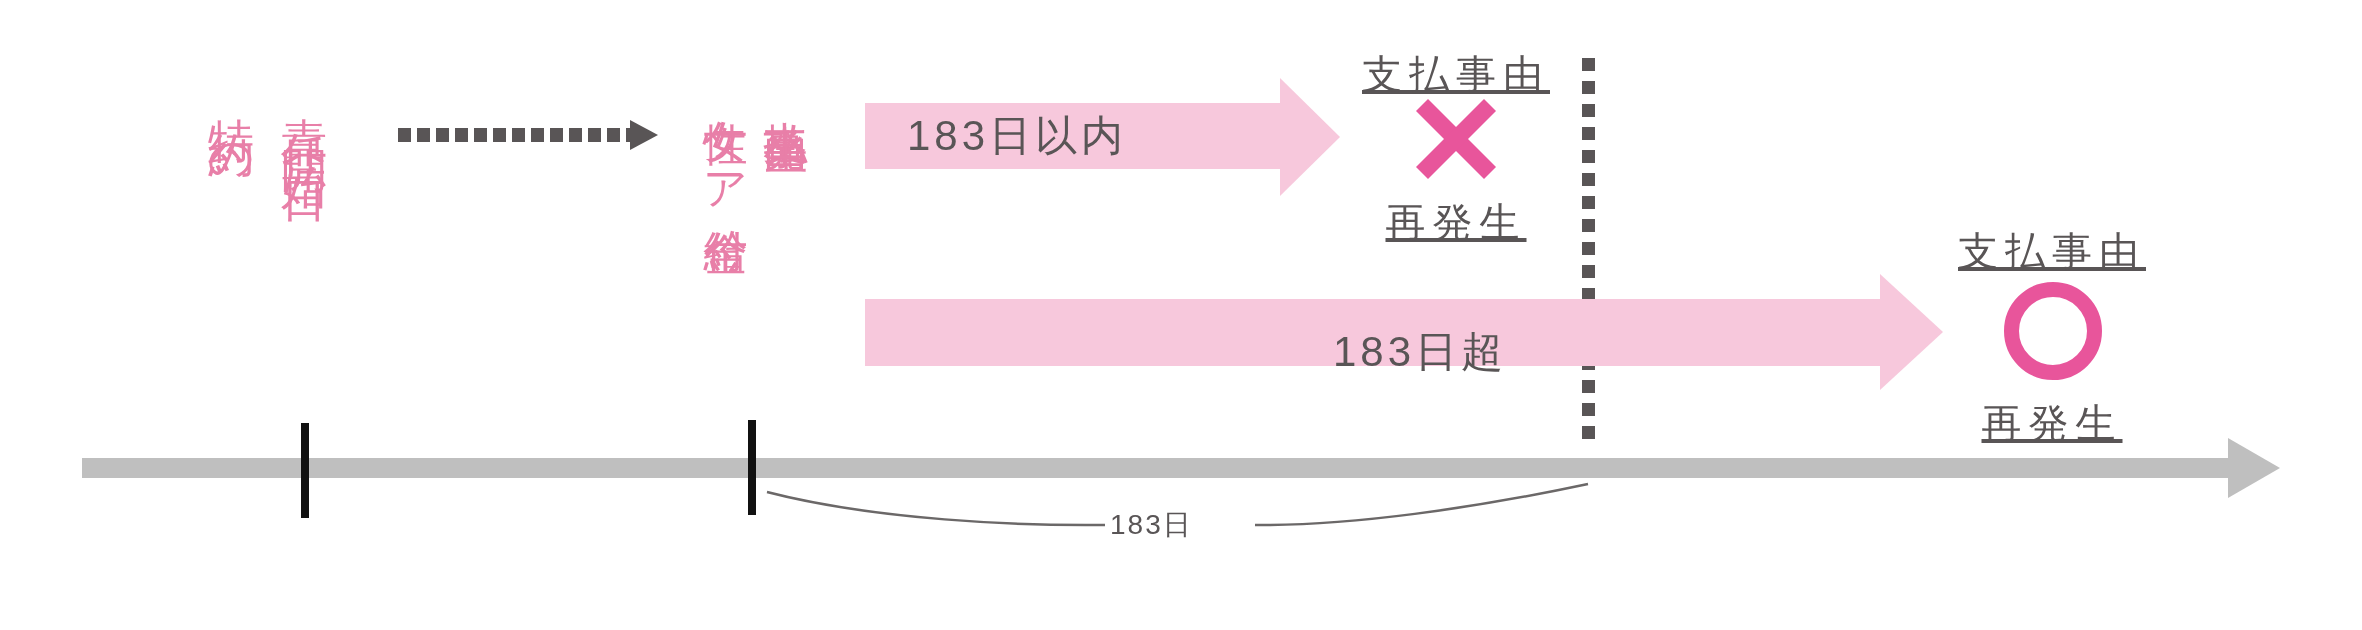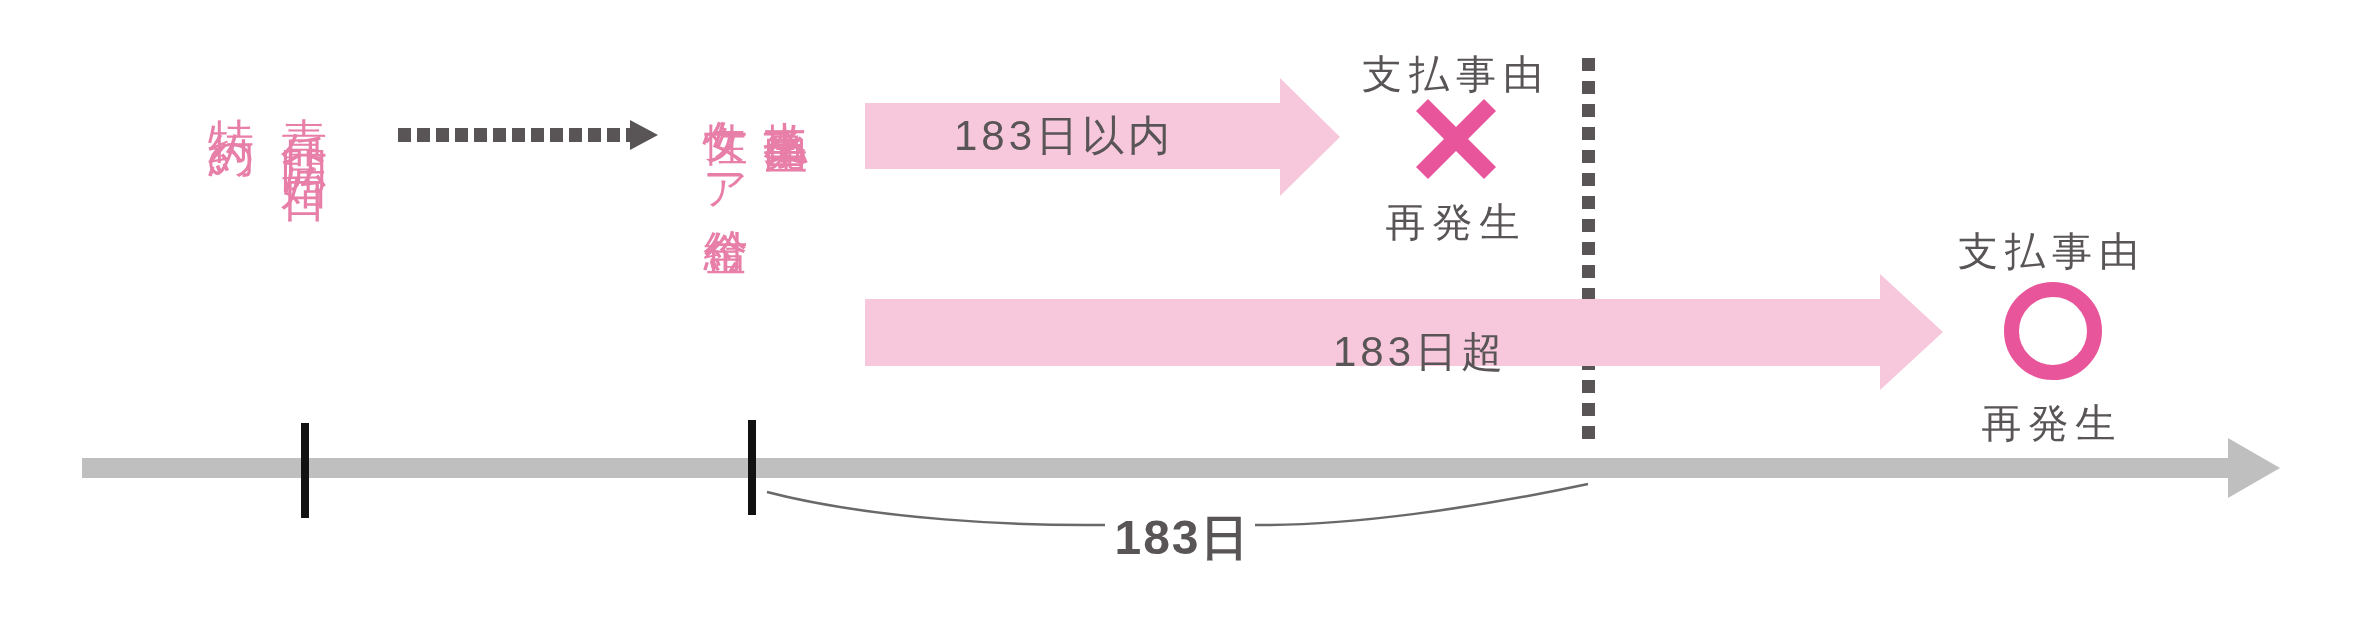--- a/index.html
+++ b/index.html
@@ -67,63 +67,63 @@
     color:var(--dark);font-size:42px;letter-spacing:4px;white-space:nowrap;
   }
   
   .dashed-line{
     position:absolute;left:1582px;top:58px;width:13px;height:381px;z-index:1;
     background:repeating-linear-gradient(to bottom,var(--dark) 0 13px,transparent 13px 23px);
   }
   
   .outcome-text{
     position:absolute;width:200px;text-align:center;
-    color:var(--dark);font-size:40px;letter-spacing:7px;white-space:nowrap;
+    color:var(--dark);font-size:40px;letter-spacing:7px;white-space:nowrap;text-decoration:underline;
   }
   .x-mark{position:absolute;left:1413px;top:96px;width:86px;height:86px;}
   .x-mark line{stroke:var(--magenta);stroke-width:17;}
   .o-mark{
     position:absolute;left:2004px;top:282px;width:68px;height:68px;
     border:15px solid var(--magenta);border-radius:50%;
   }
   
   .timeline-bar{position:absolute;left:82px;top:458px;width:2146px;height:20px;background:var(--timeline);}
   .timeline-head{
     position:absolute;left:2228px;top:438px;width:0;height:0;
     border-left:52px solid var(--timeline);
     border-top:30px solid transparent;
     border-bottom:30px solid transparent;
   }
   
   .curve-svg{position:absolute;left:765px;top:478px;width:825px;height:75px;}
   .curve-svg path{stroke:var(--curve);stroke-width:2.5;fill:none;}
   .duration-label{
-    position:absolute;left:1110px;top:506px;width:145px;text-align:center;
-    color:var(--dark);font-size:48px;letter-spacing:2px;white-space:nowrap;font-weight:bold;
+    position:absolute;left:1110px;top:506px;width:145px;
+    color:var(--dark);font-size:28px;letter-spacing:2px;white-space:nowrap;
   }
 </style>
 </head>
 <body>
 
 <div class="stage">
 
   <div class="vcol big" style="left:209px;top:81px;">特約の</div>
   <div class="vcol big" style="left:282px;top:81px;">責任開始日</div>
 
   <div class="vcol tight" style="left:704px;top:86px;">女性ケア給付金</div>
   <div class="vcol tight" style="left:764px;top:86px;">支払事由発生</div>
 
   <div class="dotted-shaft"></div>
   <div class="dotted-head"></div>
 
   <div class="dashed-line"></div>
 
   <div class="block-arrow-body arrow-within-body"></div>
   <div class="block-arrow-head arrow-within-head"></div>
-  <div class="arrow-label" style="left:1064px;top:136px;">183日以内</div>
+  <div class="arrow-label" style="left:1017px;top:136px;">183日以内</div>
 
   <div class="block-arrow-body arrow-over-body"></div>
   <div class="block-arrow-head arrow-over-head"></div>
   <div class="arrow-label" style="left:1420px;top:352px;">183日超</div>
 
   <div class="outcome-text" style="left:1356px;top:47px;">支払事由</div>
   <svg class="x-mark" viewBox="0 0 86 86">
     <line x1="9" y1="9" x2="77" y2="77"></line>
     <line x1="77" y1="9" x2="9" y2="77"></line>
   </svg>

